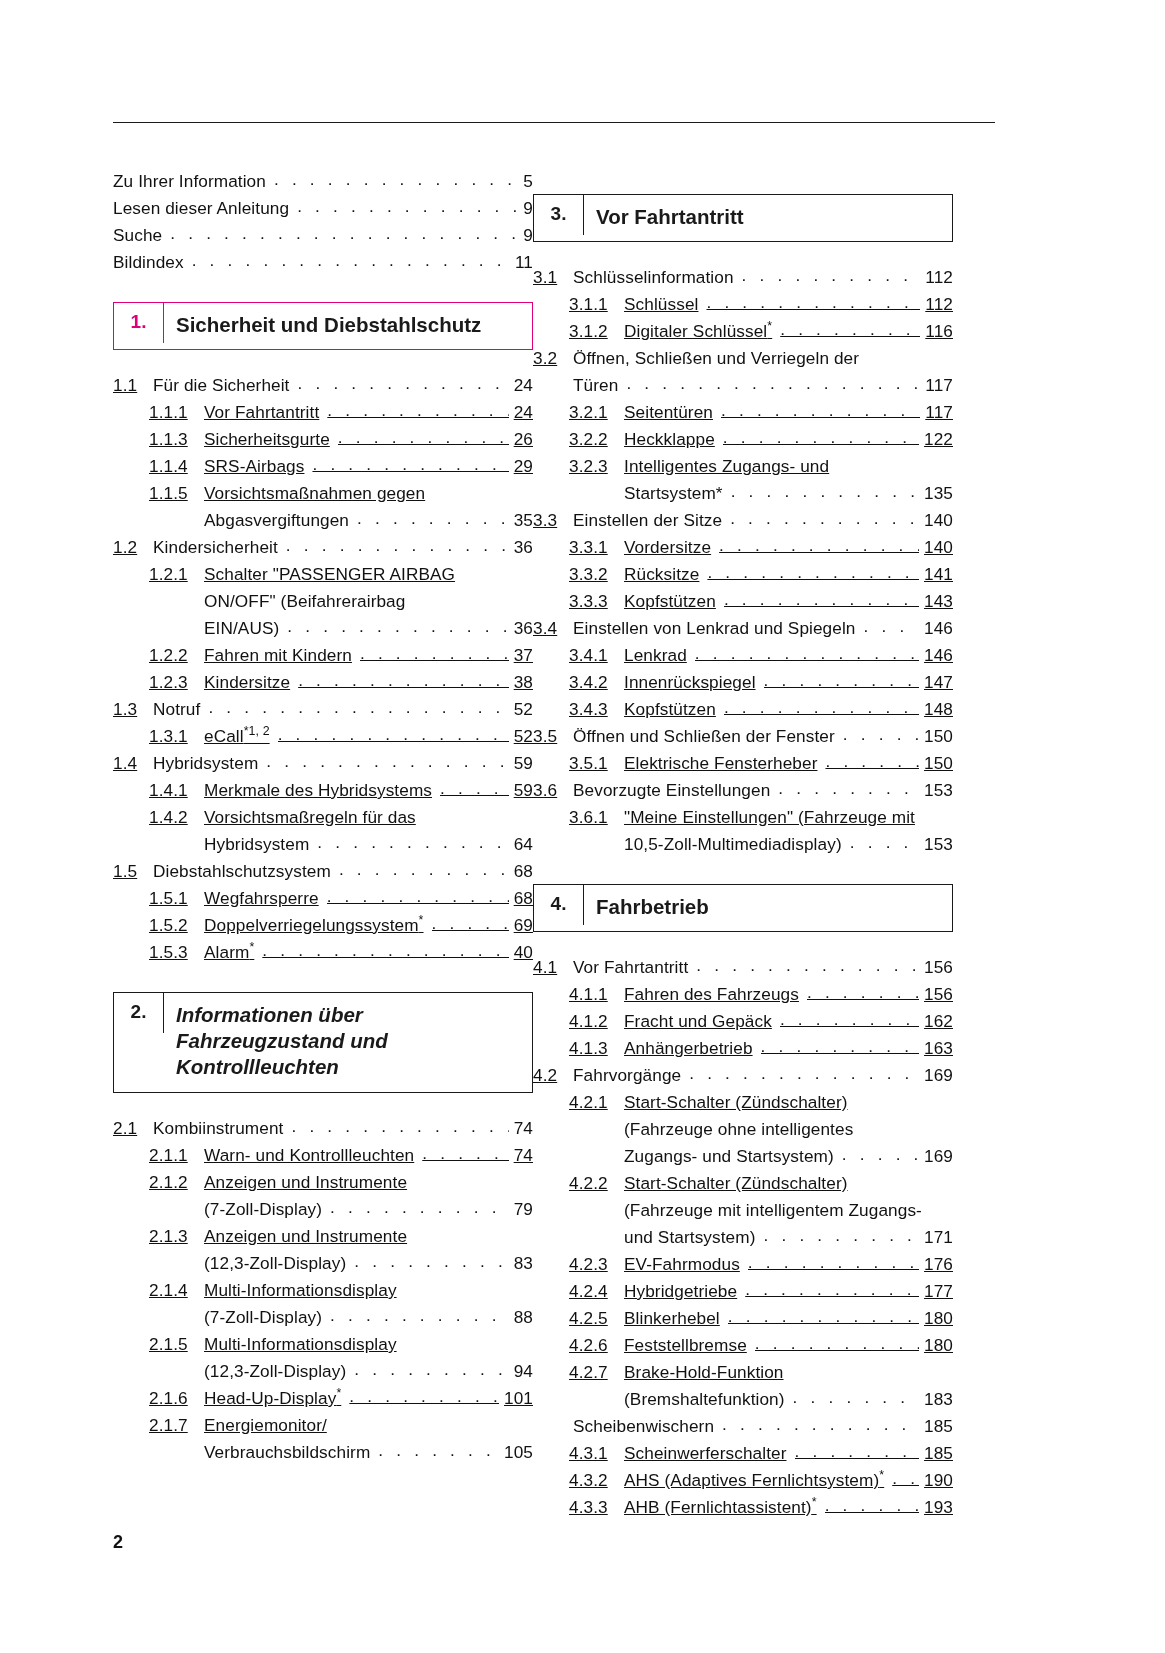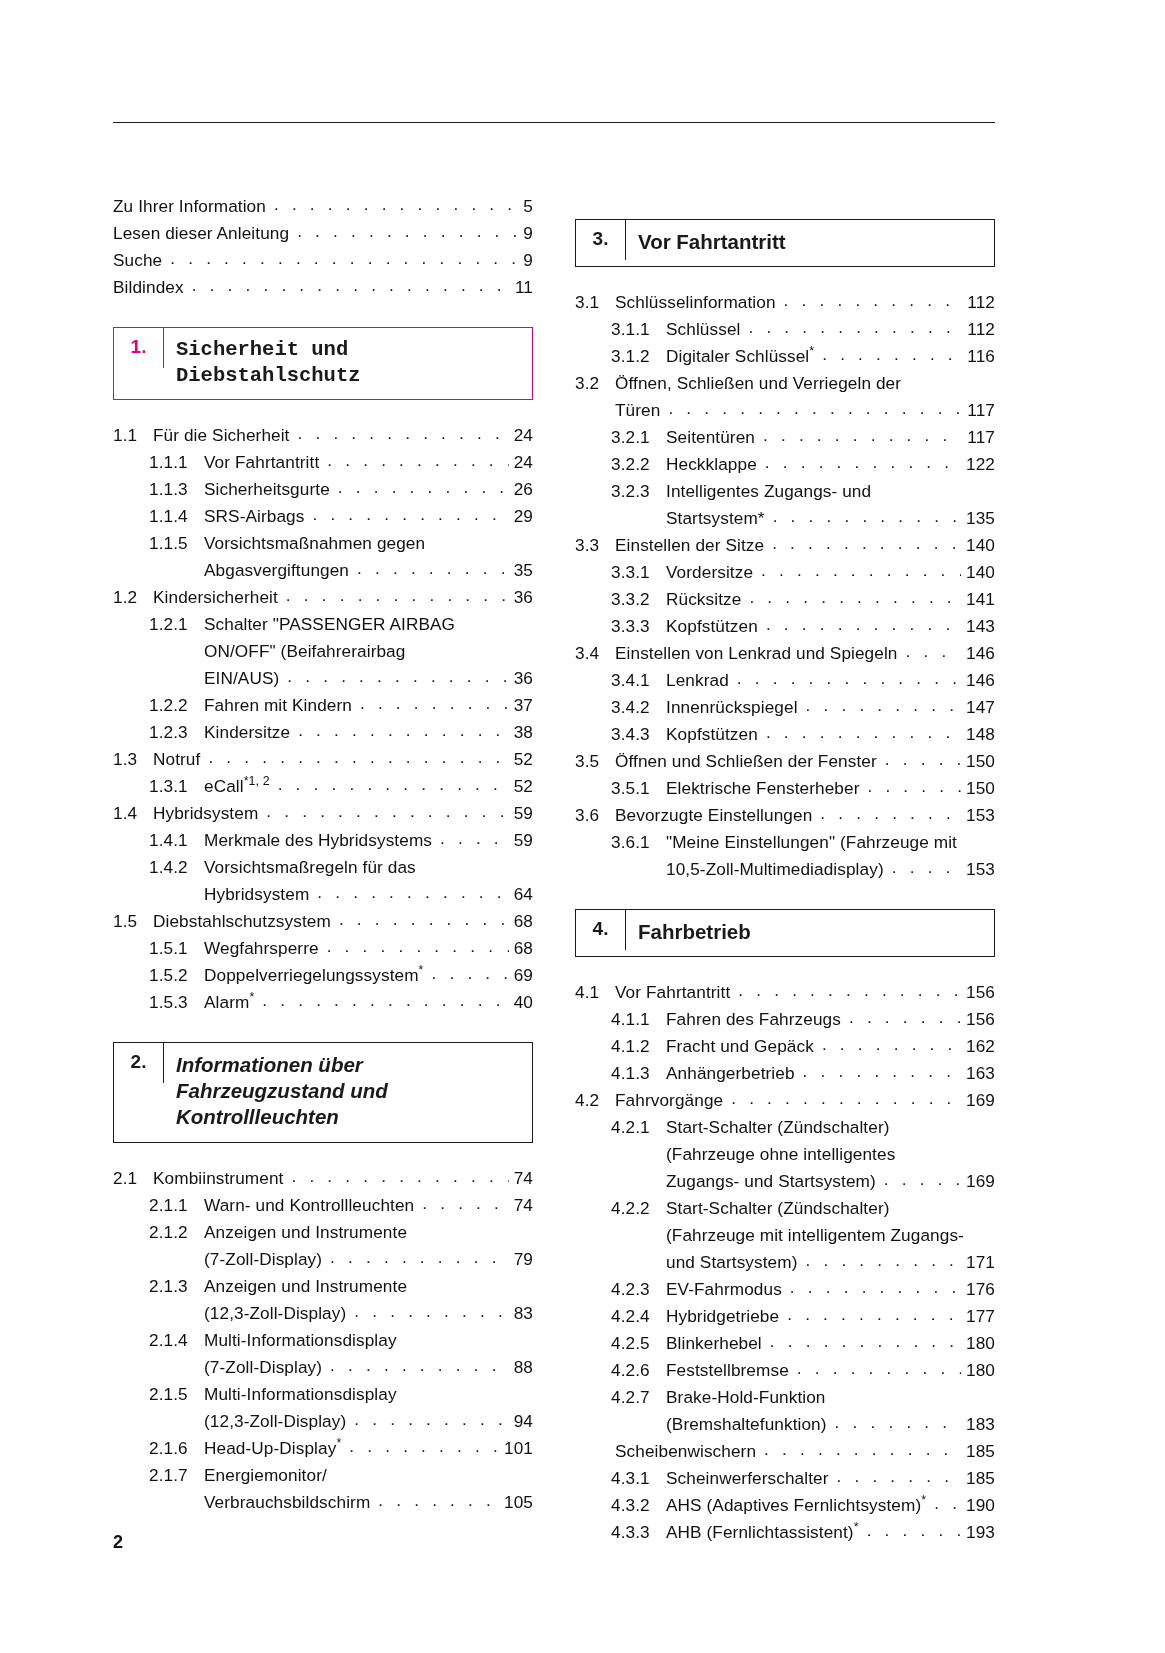--- a/index.html
+++ b/index.html
@@ -32,22 +32,20 @@
     height: 1px;
     background: #1a1a1a;
   }
 
   .columns {
     position: absolute;
     left: 113px;
     top: 168px;
     width: 882px;
     display: flex;
-    gap: 42px;
-    margin-top: 25px;
   }
   .col {
     width: 420px;
     flex: 0 0 420px;
   }
 
   
   .toc-line {
     display: flex;
     align-items: baseline;
@@ -80,23 +78,23 @@
     content: ". . . . . . . . . . . . . . . . . . . . . . . . . . . . . . . . . . . . . . . . . .";
   }
   .toc-page {
     flex: 0 0 auto;
     white-space: nowrap;
     text-align: right;
   }
   .front .toc-title { padding-left: 0; }
 
   
-  .lvl1 .toc-num { width: 40px; flex: 0 0 40px; }
+  .lvl1 .toc-num { width: 40px; flex: 0 0 40px; text-decoration: underline; }
   
-  .lvl2 { padding-left: 36px; }
+  .lvl2 { padding-left: 36px; text-decoration: underline; }
   .lvl2 .toc-num { width: 55px; flex: 0 0 55px; }
 
   
   .cont-1 { padding-left: 40px; }
   .cont-2 { padding-left: 91px; }
 
   
   .chapter {
     border: 1.4px solid #1a1a1a;
     margin: 26px 0 22px 0;
@@ -126,21 +124,21 @@
     color: #e2007a;
   }
   .chapter-title {
     font-size: 20.5px;
     font-weight: bold;
     line-height: 26px;
     color: #1a1a1a;
     padding: 9px 10px 11px 62px;
     min-height: 26px;
   }
-  .chapter-title.two-line { padding-bottom: 10px; font-family: Liberation Mono, monospace; }
+  .chapter-title.two-line { padding-bottom: 10px; }
   .chapter-title.three-line { padding-bottom: 12px; font-style: italic; }
 
   sup.star {
     font-size: 0.72em;
     vertical-align: super;
     line-height: 0;
   }
 
   .folio {
     position: absolute;

